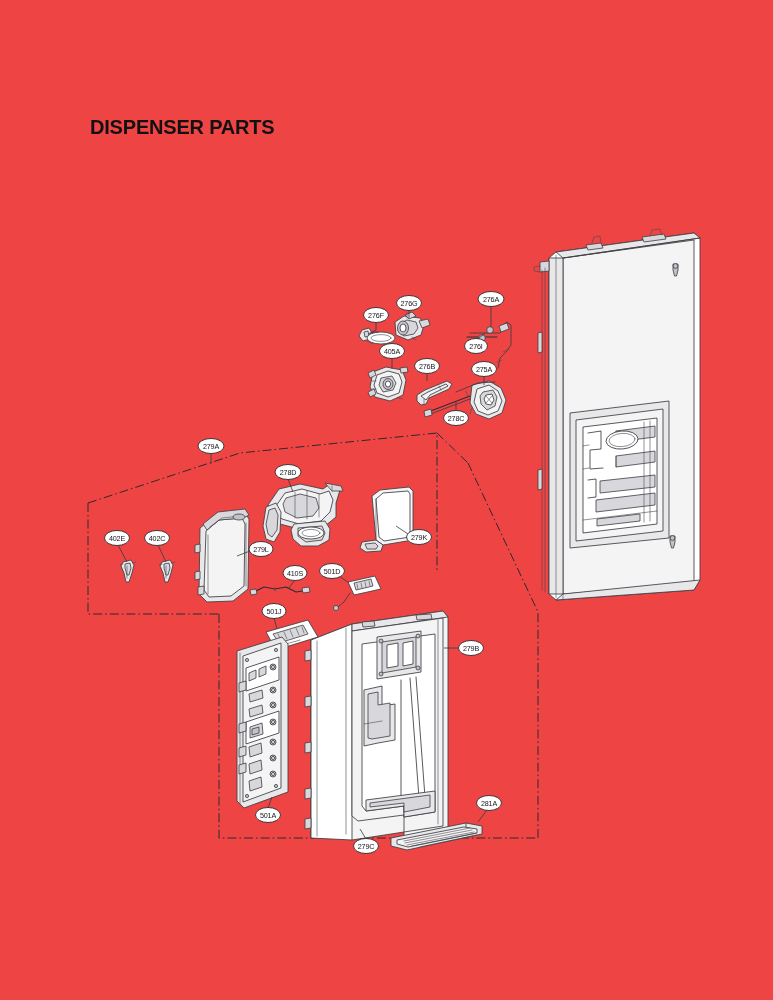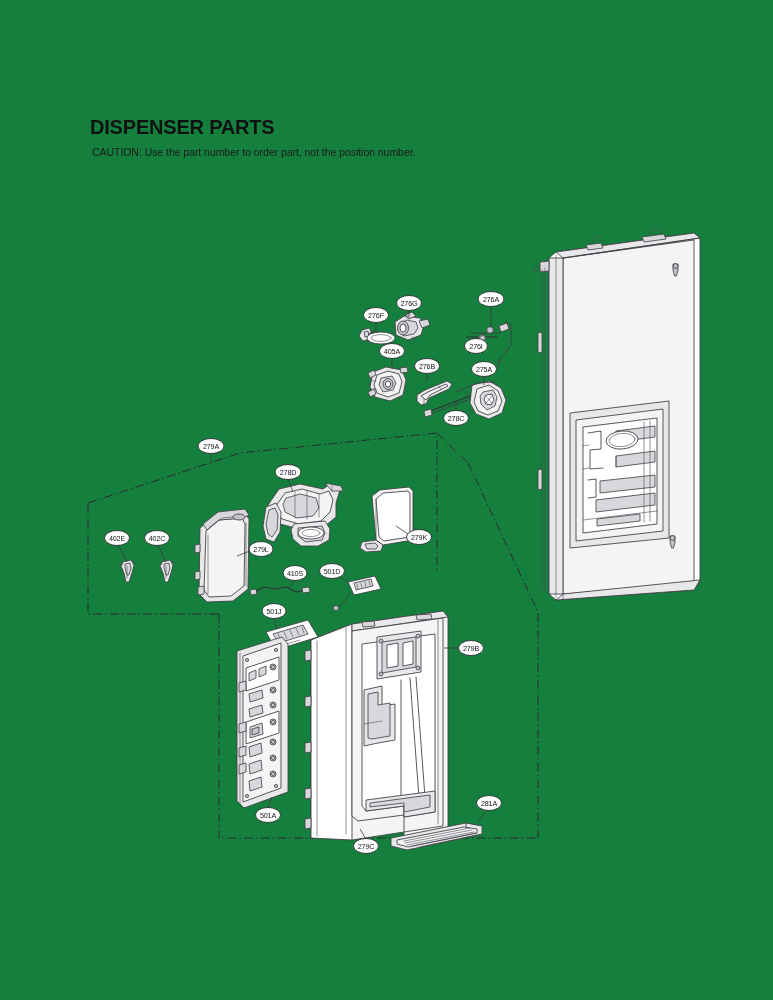--- a/index.html
+++ b/index.html
@@ -11,21 +11,21 @@
     width: 773px;
     height: 1000px;
     position: relative;
     overflow: hidden;
     font-family: "Liberation Sans", sans-serif;
     color: #000;
   }
   #page {
     position: absolute;
     inset: 0;
-    background: #15803d;
+    background: #ef4444;
   }
   .title {
     position: absolute;
     left: 90px;
     top: 116px;
     font-size: 20px;
     font-weight: bold;
     letter-spacing: -0.2px;
     color: #111;
   }
@@ -74,21 +74,20 @@
     letter-spacing: -0.15px;
   }
 </style>
 </head>
 <body>
 
 <div id="page">
 
   <div class="title">DISPENSER PARTS</div>
 
-  <div class="caution">CAUTION: Use the part number to order part, not the position number.</div>
 
   <svg class="diagram" viewBox="0 0 773 1000">
 
     <g>
 
       <path class="fillw" d="M556,252 L694,233 L700,238 L700,580 L694,590 L556,600 L549,594 L549,258 Z"></path>
 
       <path class="fillg1" d="M563,258 L694,240 L694,584 L563,594 Z"></path>
 
       <path class="fillg2" d="M549,258 L563,258 L563,594 L549,594 Z"></path>

